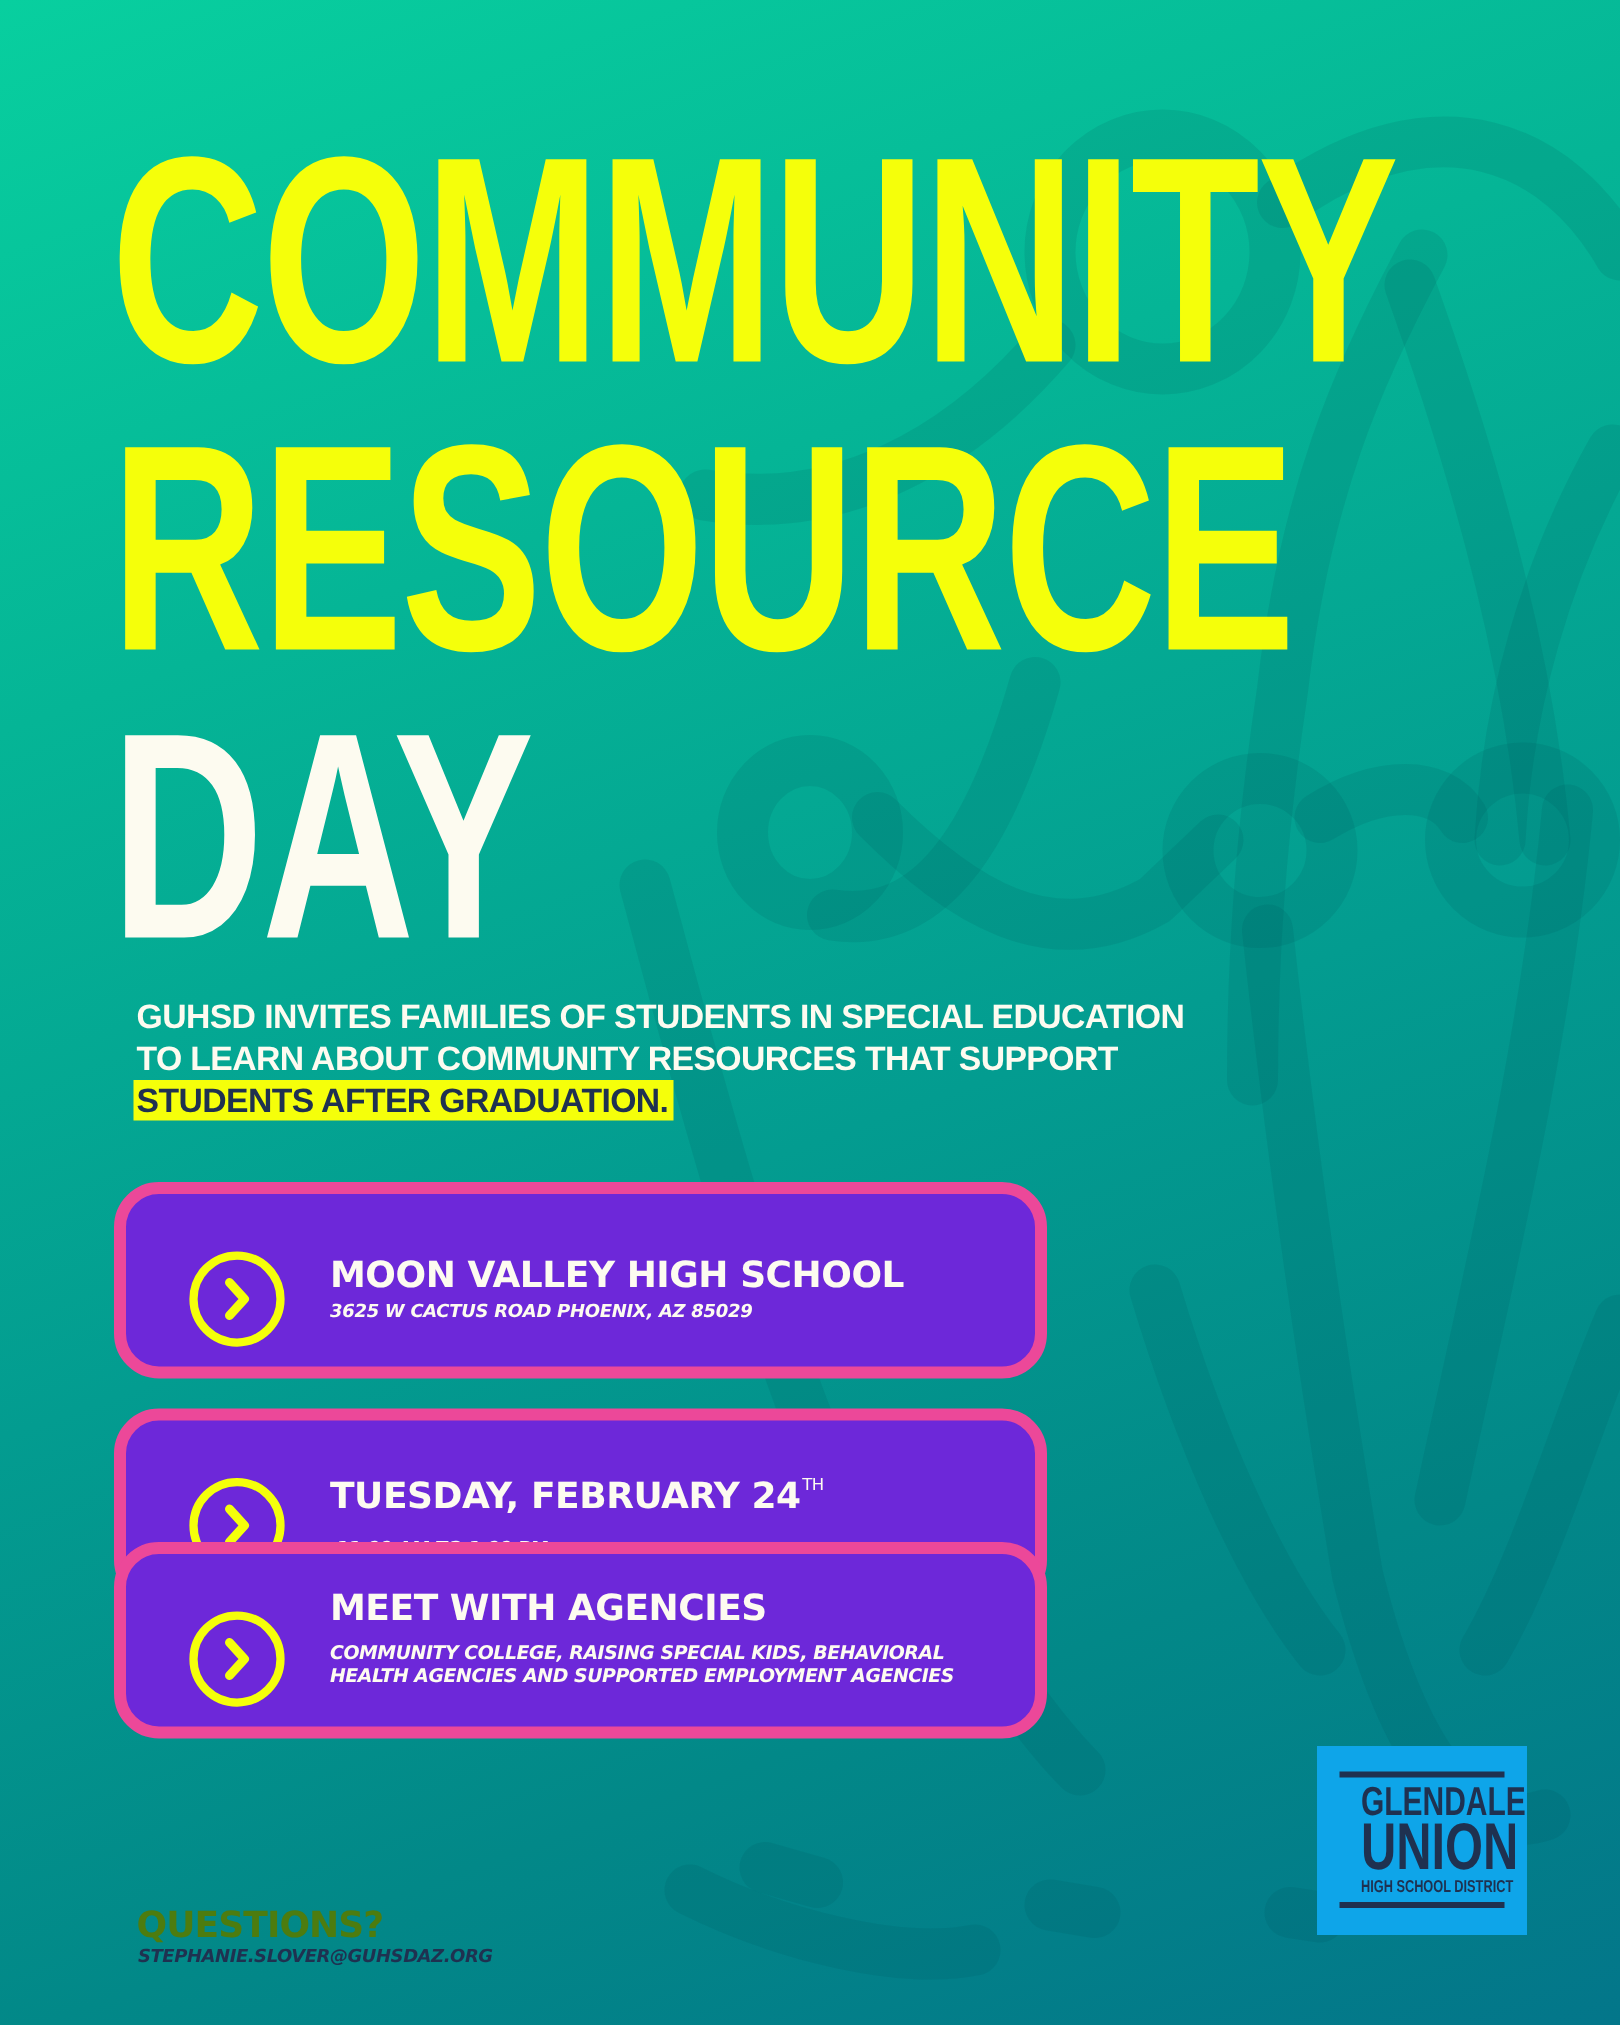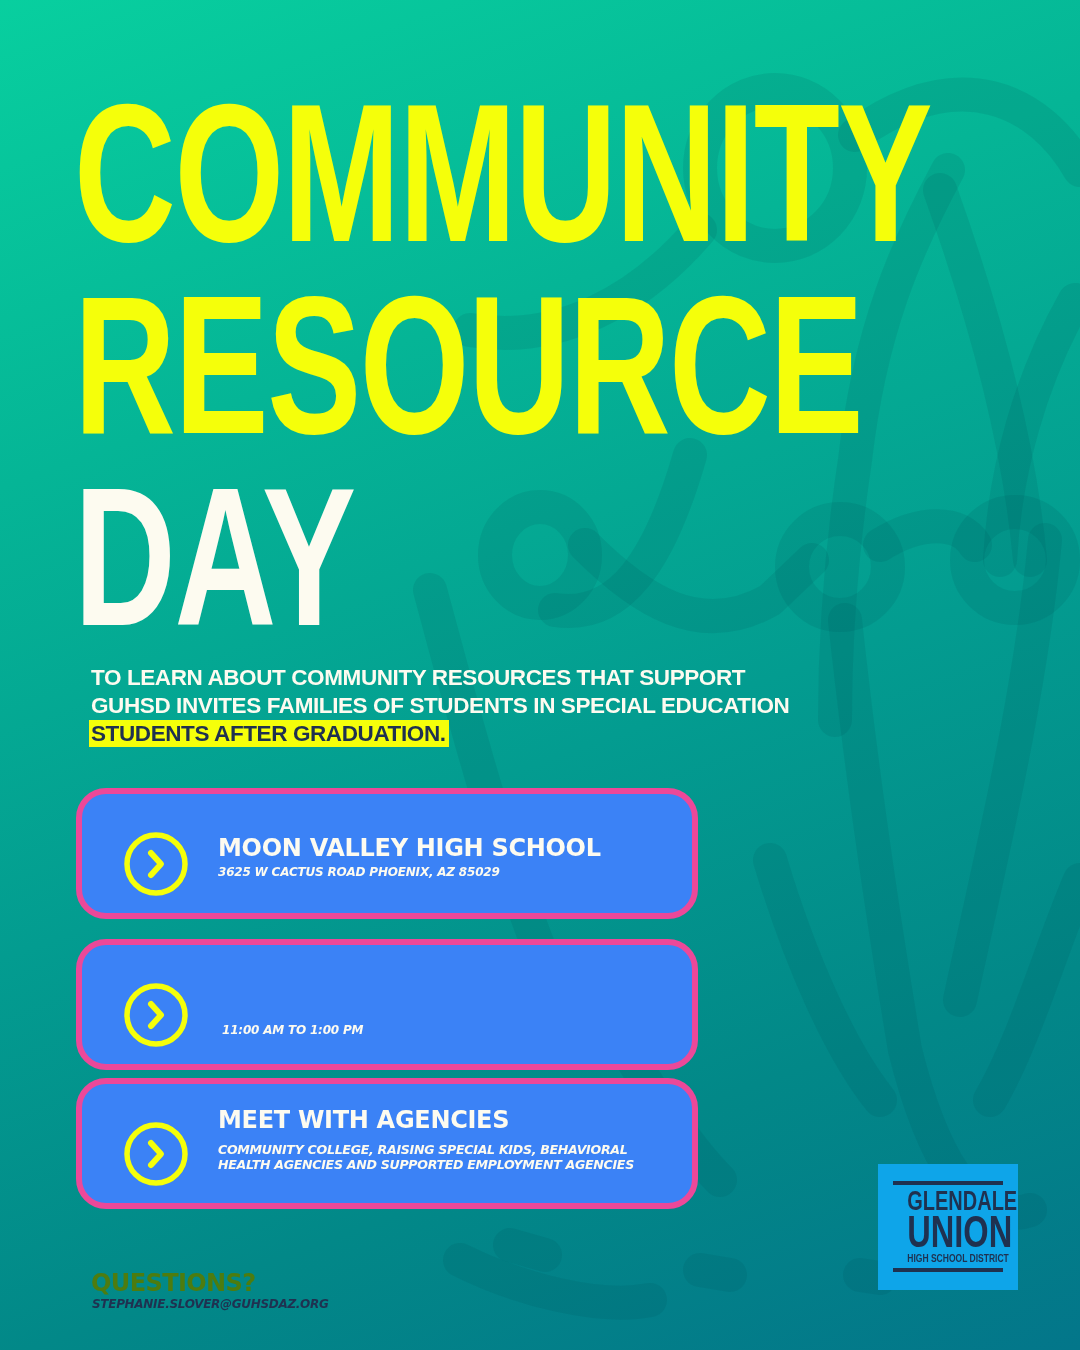--- a/index.html
+++ b/index.html
@@ -53,27 +53,27 @@
       color: #1f3150;
       padding: 0 3px 0 2px;
       margin-left: -2px;
       line-height: 27px;
       text-align: right;
     }
 
     
     .card {
       position: absolute; left: 76px; width: 622px; height: 131px;
-      background: #3b82f6;
-      border: 6px solid #ec4899;
+      background: #6d28d9;
+      border: 8px solid #ec4899;
       border-radius: 30px;
     }
     .card-1 { top: 788px; }
     .card-2 { top: 939px; }
-    .card-3 { top: 1078px; }
+    .card-3 { top: 1028px; }
     .card .icon {
       position: absolute; left: 42px; top: 38px; width: 64px; height: 64px;
     }
     .card .title {
       position: absolute; left: 136px;
       font-family: "DejaVu Sans", sans-serif;
       font-weight: 700;
       font-size: 24px;
       color: #fdfbf0;
       letter-spacing: -0.3px;
@@ -162,39 +162,40 @@
   <path d="M460 1260 C 520 1290, 600 1310, 650 1300"></path>
 </svg>
 
 <div class="headline">
   <span class="hl-line hl-1">COMMUNITY</span>
   <span class="hl-line hl-2">RESOURCE</span>
   <span class="hl-line hl-3">DAY</span>
 </div>
 
 <div class="intro">
+  <span class="line">GUHSD INVITES FAMILIES OF STUDENTS IN SPECIAL EDUCATION</span>
   <span class="line">TO LEARN ABOUT COMMUNITY RESOURCES THAT SUPPORT</span>
-  <span class="line">GUHSD INVITES FAMILIES OF STUDENTS IN SPECIAL EDUCATION</span>
   <span class="line"><span class="hl">STUDENTS AFTER GRADUATION.</span></span>
 </div>
 
 <div class="card card-1">
   <svg class="icon" viewBox="0 0 64 64">
     <ellipse cx="32" cy="32" rx="29" ry="29" fill="none" stroke="#f5ff0a" stroke-width="5.5"></ellipse>
     <path d="M27 21 L37 32 L27 43" fill="none" stroke="#f5ff0a" stroke-width="6" stroke-linecap="round" stroke-linejoin="round"></path>
   </svg>
   <div class="title">MOON VALLEY HIGH SCHOOL</div>
   <div class="sub">3625 W CACTUS ROAD PHOENIX, AZ 85029</div>
 </div>
 
 <div class="card card-2">
   <svg class="icon" viewBox="0 0 64 64">
     <ellipse cx="32" cy="32" rx="29" ry="29" fill="none" stroke="#f5ff0a" stroke-width="5.5"></ellipse>
     <path d="M27 21 L37 32 L27 43" fill="none" stroke="#f5ff0a" stroke-width="6" stroke-linecap="round" stroke-linejoin="round"></path>
   </svg>
+  <div class="title"><span>TUESDAY, FEBRUARY 24</span><sup>TH</sup></div>
   <div class="sub">11:00 AM TO 1:00 PM</div>
 </div>
 
 <div class="card card-3">
   <svg class="icon" viewBox="0 0 64 64">
     <ellipse cx="32" cy="32" rx="29" ry="29" fill="none" stroke="#f5ff0a" stroke-width="5.5"></ellipse>
     <path d="M27 21 L37 32 L27 43" fill="none" stroke="#f5ff0a" stroke-width="6" stroke-linecap="round" stroke-linejoin="round"></path>
   </svg>
   <div class="title">MEET WITH AGENCIES</div>
   <div class="sub">

